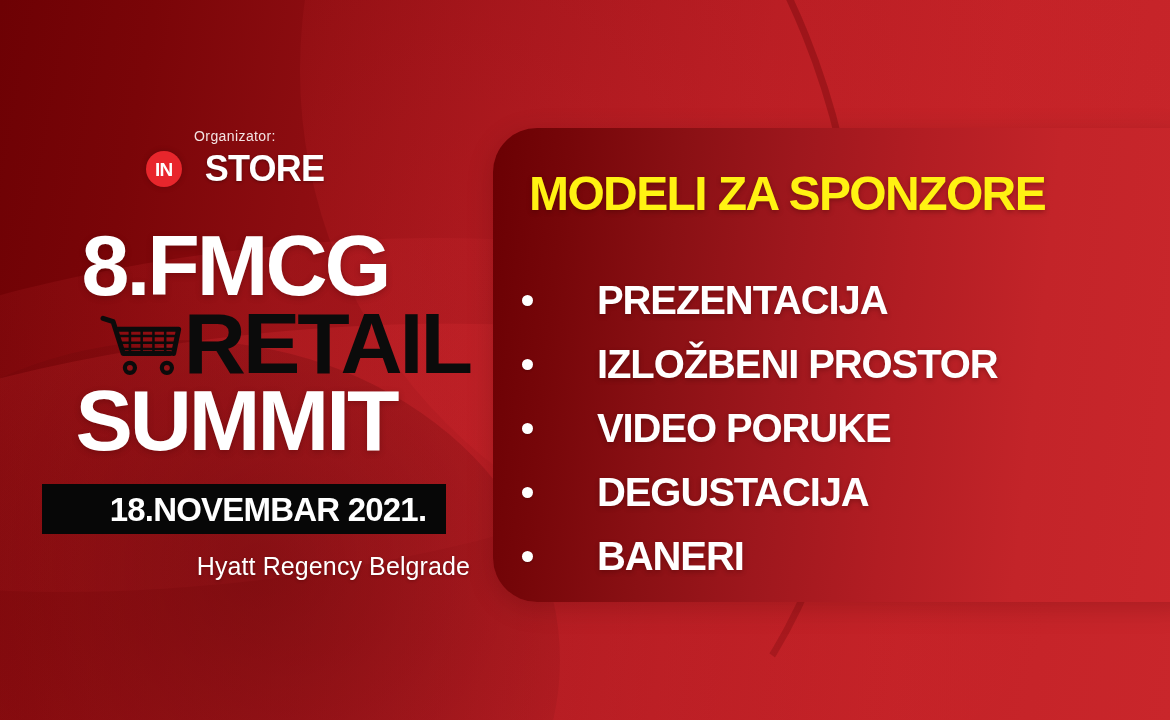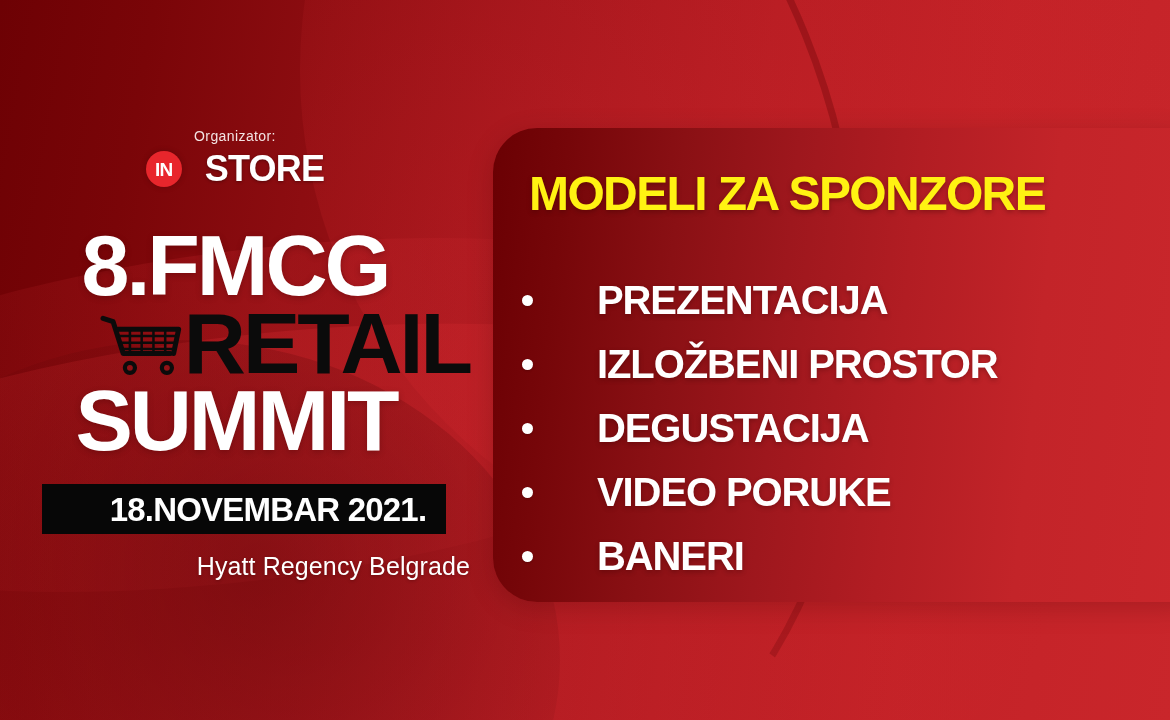--- a/index.html
+++ b/index.html
@@ -329,25 +329,25 @@
       <li>
         <span class="bullet"></span>
         <span class="item-label">PREZENTACIJA</span>
       </li>
       <li>
         <span class="bullet"></span>
         <span class="item-label">IZLOŽBENI PROSTOR</span>
       </li>
       <li>
         <span class="bullet"></span>
+        <span class="item-label">VIDEO PORUKE</span>
+      </li>
+      <li>
+        <span class="bullet"></span>
         <span class="item-label">DEGUSTACIJA</span>
-      </li>
-      <li>
-        <span class="bullet"></span>
-        <span class="item-label">VIDEO PORUKE</span>
       </li>
       <li>
         <span class="bullet"></span>
         <span class="item-label">BANERI</span>
       </li>
     </ul>
   </div>
 
 </div>
 

